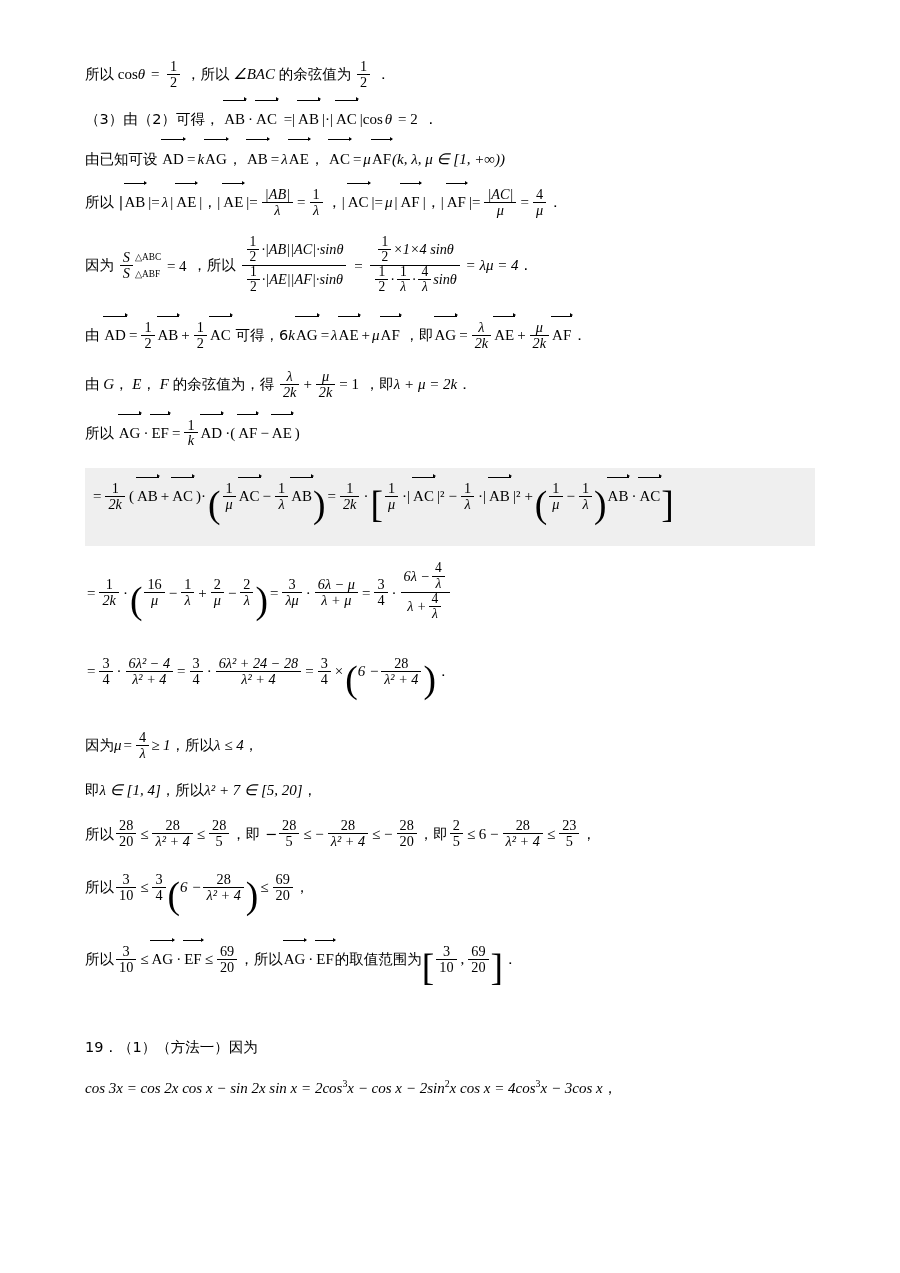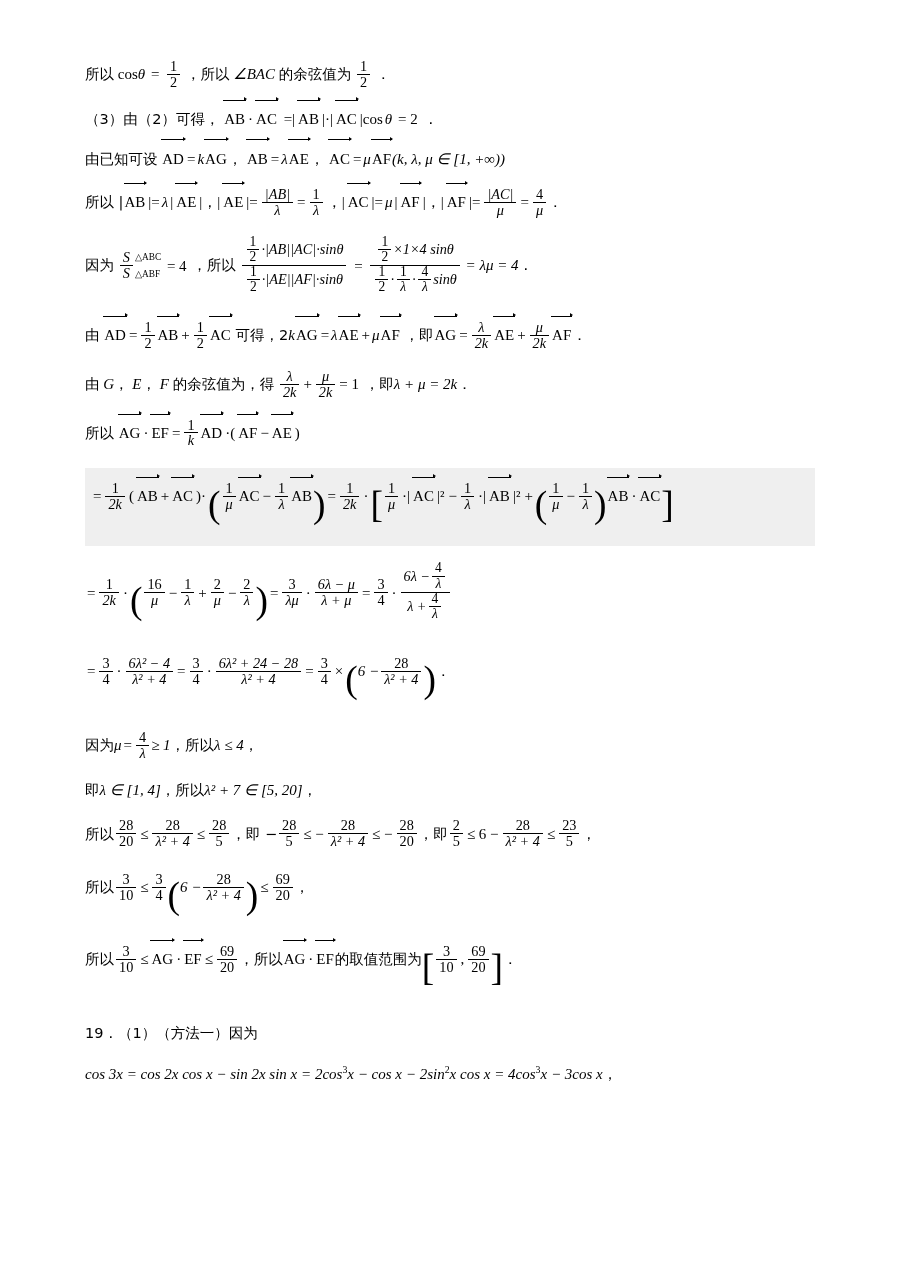--- a/index.html
+++ b/index.html
@@ -69,21 +69,21 @@
     border-bottom: 2.1px solid transparent;
   }
   .sub { font-size: 0.66em; vertical-align: sub; font-style: italic; }
   .sup { font-size: 0.66em; vertical-align: super; font-style: normal; }
   .bigbr { font-size: 2.5em; font-style: normal; vertical-align: -0.42em; font-weight: 300; }
   .hl {
     background: #efefef;
     padding: 10px 6px 14px 6px;
     margin-bottom: 18px;
   }
-  .q19 { margin-top: 28px; }
+  .q19 { margin-top: 42px; }
 </style>
 </head>
 <body>
 
 <div class="page">
 
   <div class="line">
     <span class="cn">所以</span>
     <span class="mn">cos</span><span class="mi">θ</span>
     <span class="op">=</span>
@@ -130,21 +130,21 @@
     <span class="frac">
       <span class="num"><span class="frac"><span class="num">1</span><span class="den">2</span></span><span class="mi">×1×4 sin</span><span class="mi">θ</span></span>
       <span class="den"><span class="frac"><span class="num">1</span><span class="den">2</span></span>·<span class="frac"><span class="num">1</span><span class="den mi">λ</span></span>·<span class="frac"><span class="num">4</span><span class="den mi">λ</span></span><span class="mi">sin</span><span class="mi">θ</span></span>
     </span>
     <span class="mi">= λμ = 4</span><span class="cn">．</span>
   </div>
 
   <div class="line">
     <span class="cn">由</span>
     <span class="vec">AD</span><span class="op">=</span><span class="frac"><span class="num">1</span><span class="den">2</span></span><span class="vec">AB</span><span class="op">+</span><span class="frac"><span class="num">1</span><span class="den">2</span></span><span class="vec">AC</span>
-    <span class="cn">可得，2</span><span class="mi">k</span><span class="vec">AG</span><span class="op">=</span><span class="mi">λ</span><span class="vec">AE</span><span class="op">+</span><span class="mi">μ</span><span class="vec">AF</span>
+    <span class="cn">可得，6</span><span class="mi">k</span><span class="vec">AG</span><span class="op">=</span><span class="mi">λ</span><span class="vec">AE</span><span class="op">+</span><span class="mi">μ</span><span class="vec">AF</span>
     <span class="cn">，即</span><span class="vec">AG</span><span class="op">=</span><span class="frac"><span class="num mi">λ</span><span class="den mi">2k</span></span><span class="vec">AE</span><span class="op">+</span><span class="frac"><span class="num mi">μ</span><span class="den mi">2k</span></span><span class="vec">AF</span><span class="cn">．</span>
   </div>
 
   <div class="line">
     <span class="cn">由</span>
     <span class="mi">G</span><span class="cn">，</span>
     <span class="mi">E</span><span class="cn">，</span>
     <span class="mi">F</span>
     <span class="cn">的余弦值为，得</span>
     <span class="frac"><span class="num mi">λ</span><span class="den mi">2k</span></span><span class="op">+</span><span class="frac"><span class="num mi">μ</span><span class="den mi">2k</span></span><span class="op">= 1</span>

